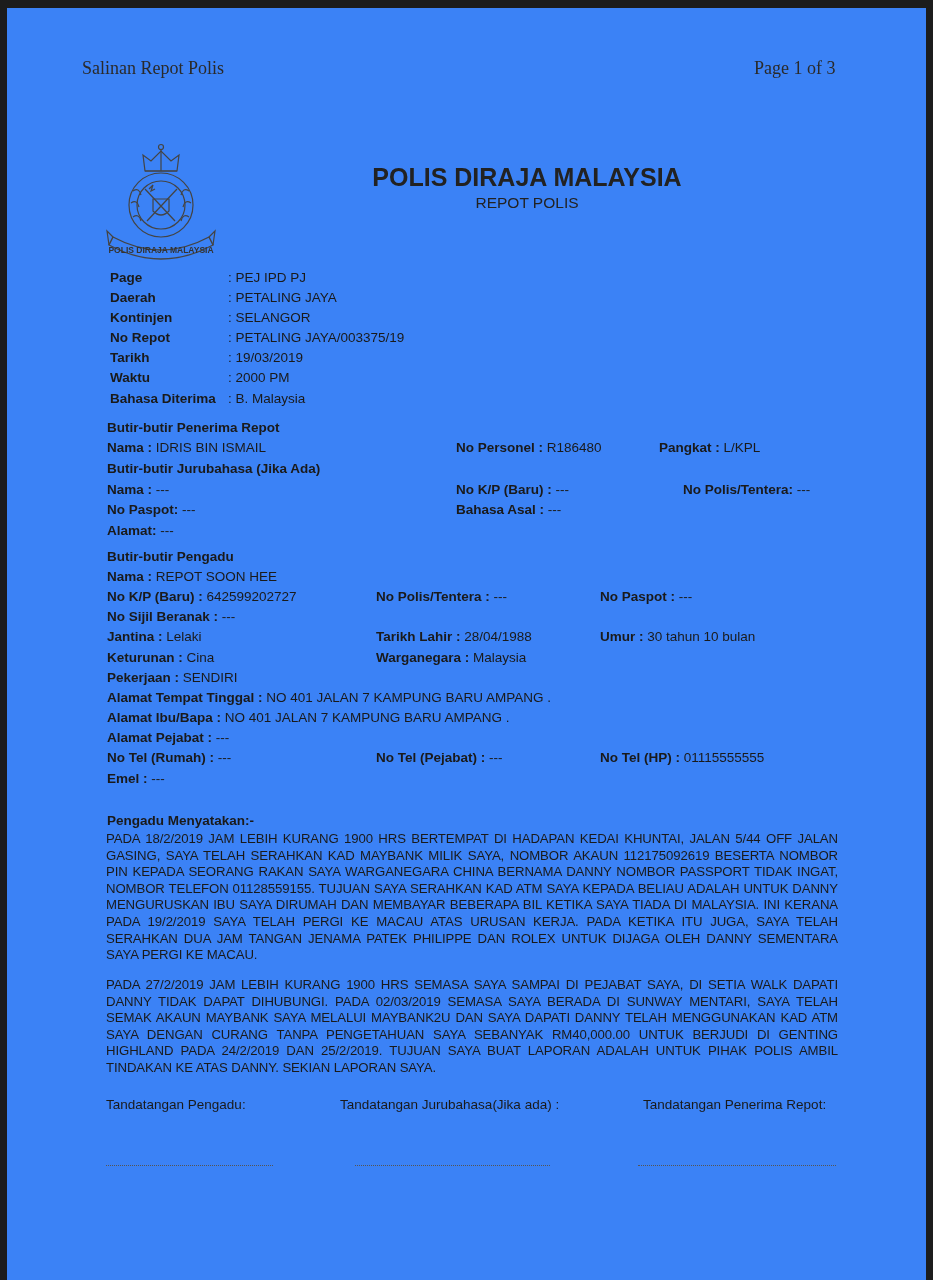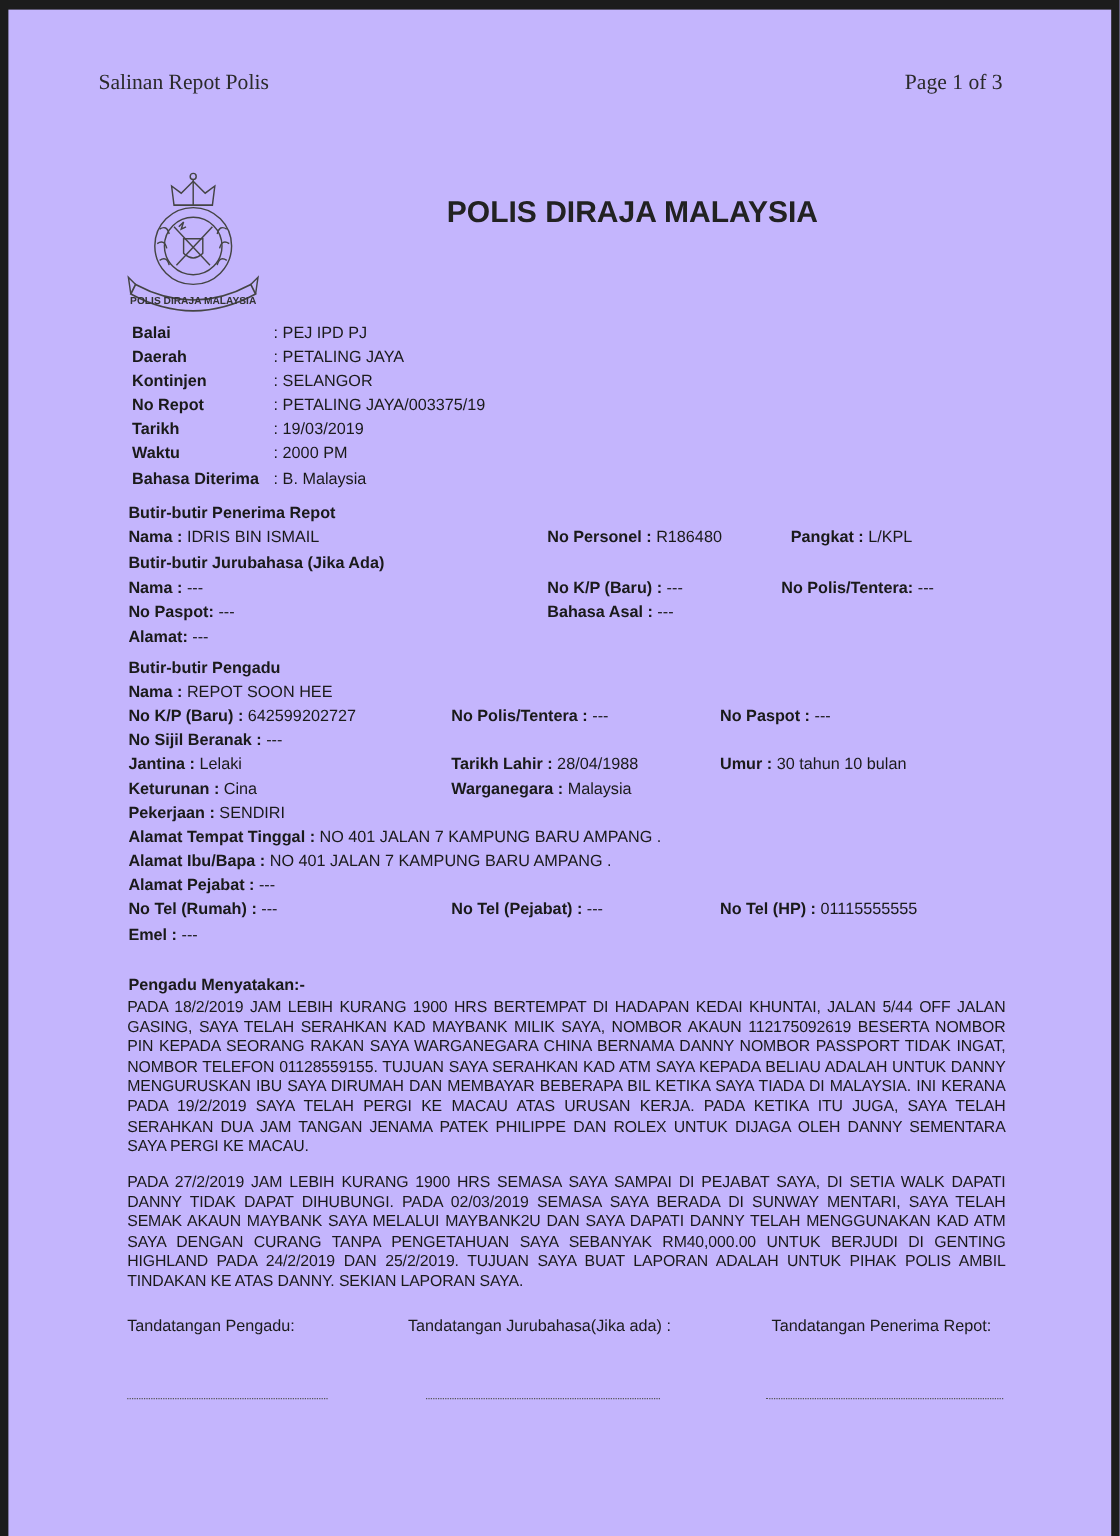--- a/index.html
+++ b/index.html
@@ -3,21 +3,21 @@
 <meta charset="utf-8">
 <style>
   html, body { margin: 0; padding: 0; }
   body {
     width: 933px; height: 1280px; overflow: hidden;
     background: #1c1c1c; position: relative;
     font-family: "Liberation Sans", sans-serif; color: #1a1a1a;
   }
   .page {
     position: absolute; left: 7px; top: 8px; width: 919px; height: 1272px;
-    background: #c4b5fd;
+    background: #3b82f6;
   }
   .hdr-left, .hdr-right {
     position: absolute; top: 50px; font-family: "Liberation Serif", serif;
     font-size: 18px; color: #2a2a2a;
   }
   .hdr-left { left: 75px; }
   .hdr-right { left: 747px; }
   .emblem { position: absolute; left: 98px; top: 133px; width: 112px; height: 120px; }
   .title {
     position: absolute; left: 300px; width: 440px; top: 155px; text-align: center;
@@ -74,23 +74,24 @@
       <path d="M44 48 l4 -4 l-2 6 l4 -2"></path>
 
       <path d="M8 96 Q56 122 104 96 L108 104 Q56 132 4 104 Z" stroke-width="1.4"></path>
       <path d="M8 96 L2 90 L4 104"></path>
       <path d="M104 96 L110 90 L108 104"></path>
     </g>
     <text x="56" y="112" text-anchor="middle" font-size="8.5" font-weight="bold" fill="#333" font-family="Liberation Sans, sans-serif">POLIS DIRAJA MALAYSIA</text>
   </svg>
 
   <div class="title">POLIS DIRAJA MALAYSIA</div>
+  <div class="subtitle">REPOT POLIS</div>
 
   <div>
-    <div class="info-label" style="top:262px">Balai</div>
+    <div class="info-label" style="top:262px">Page</div>
     <div class="info-val" style="top:262px">: PEJ IPD PJ</div>
     <div class="info-label" style="top:282px">Daerah</div>
     <div class="info-val" style="top:282px">: PETALING JAYA</div>
     <div class="info-label" style="top:302px">Kontinjen</div>
     <div class="info-val" style="top:302px">: SELANGOR</div>
     <div class="info-label" style="top:322px">No Repot</div>
     <div class="info-val" style="top:322px">: PETALING JAYA/003375/19</div>
     <div class="info-label" style="top:342px">Tarikh</div>
     <div class="info-val" style="top:342px">: 19/03/2019</div>
     <div class="info-label" style="top:362px">Waktu</div>
@@ -103,21 +104,21 @@
     <div class="abs b" style="left:100px;top:412px">Butir-butir Penerima Repot</div>
     <div class="abs" style="left:100px;top:432px"><span class="b">Nama :</span><span> IDRIS BIN ISMAIL</span></div>
     <div class="abs" style="left:449px;top:432px"><span class="b">No Personel :</span><span> R186480</span></div>
     <div class="abs" style="left:652px;top:432px"><span class="b">Pangkat :</span><span> L/KPL</span></div>
   </div>
 
   <div>
     <div class="abs b" style="left:100px;top:453px">Butir-butir Jurubahasa (Jika Ada)</div>
     <div class="abs" style="left:100px;top:474px"><span class="b">Nama :</span><span> ---</span></div>
     <div class="abs" style="left:449px;top:474px"><span class="b">No K/P (Baru) :</span><span> ---</span></div>
-    <div class="abs" style="left:644px;top:474px"><span class="b">No Polis/Tentera:</span><span> ---</span></div>
+    <div class="abs" style="left:676px;top:474px"><span class="b">No Polis/Tentera:</span><span> ---</span></div>
     <div class="abs" style="left:100px;top:494px"><span class="b">No Paspot:</span><span> ---</span></div>
     <div class="abs" style="left:449px;top:494px"><span class="b">Bahasa Asal :</span><span> ---</span></div>
     <div class="abs" style="left:100px;top:515px"><span class="b">Alamat:</span><span> ---</span></div>
   </div>
 
   <div>
     <div class="abs b" style="left:100px;top:541px">Butir-butir Pengadu</div>
     <div class="abs" style="left:100px;top:561px"><span class="b">Nama :</span><span> REPOT SOON HEE</span></div>
 
     <div class="abs" style="left:100px;top:581px"><span class="b">No K/P (Baru) :</span><span> 642599202727</span></div>

